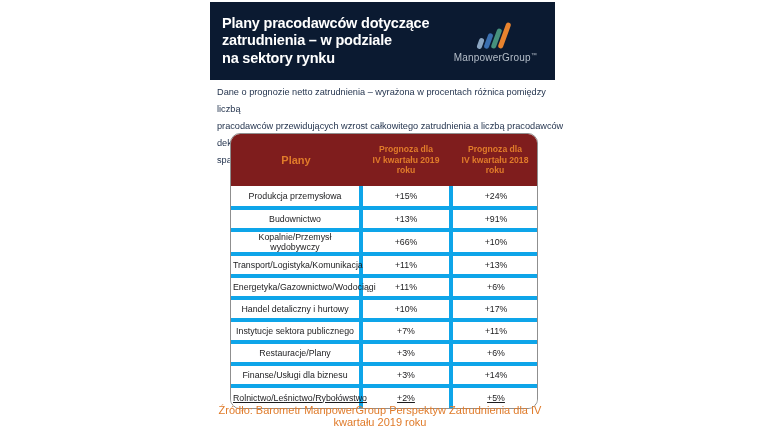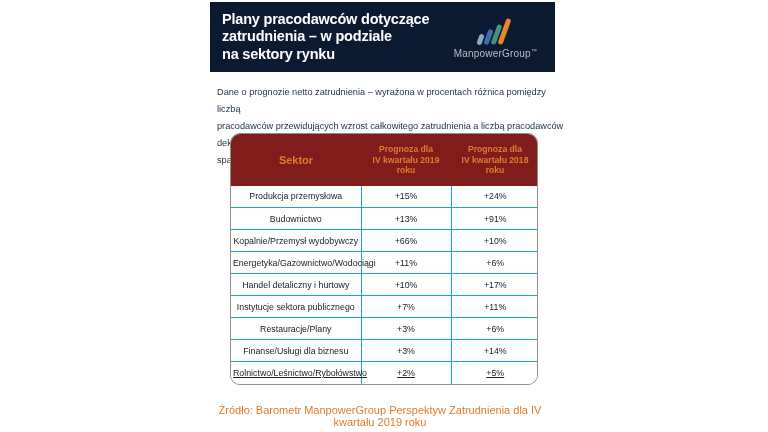--- a/index.html
+++ b/index.html
@@ -9,21 +9,21 @@
     position: relative;
     width: 768px; height: 432px;
     background: #ffffff;
     overflow: hidden;
   }
 
   
   .band {
     position: absolute;
     left: 210px; top: 2px;
-    width: 345px; height: 70px;
+    width: 345px; height: 78px;
     background: #0b1a31;
     display: flex;
     align-items: center;
     justify-content: space-between;
     padding: 0 10px 0 12px;
   }
   .band-title {
     color: #ffffff;
     font-weight: bold;
     font-size: 14.5px;
@@ -101,21 +101,21 @@
     border: none;
     padding: 10px 2px;
   }
   thead th.th-sector { font-size: 11px; }
   tbody td {
     height: 22px;
     text-align: center;
     vertical-align: middle;
     font-size: 8.8px;
     color: #1b1b1d;
-    border: 1px solid #0ea5e9;
+    border: 4px solid #0ea5e9;
     background: #ffffff;
     padding: 0 2px;
   }
   tbody tr:first-child td { border-top: none; }
   tbody tr:last-child td { border-bottom: none; text-decoration: underline; }
   tbody td:first-child { border-left: none; }
   tbody td:last-child { border-right: none; }
 
   
   .source {
@@ -154,21 +154,21 @@
 
   <div class="tablewrap">
     <table>
       <colgroup>
           <col class="c-sector">
           <col class="c-2019">
           <col class="c-2018">
         </colgroup>
       <thead>
         <tr>
-          <th class="th-sector">Sektor</th>
+          <th class="th-sector">Plany</th>
           <th>Prognoza dla
 IV kwartału 2019 roku</th>
           <th>Prognoza dla
 IV kwartału 2018 roku</th>
         </tr>
       </thead>
       <tbody id="table-body">
           <tr>
             <td>Produkcja przemysłowa</td>
             <td>+15%</td>
@@ -178,20 +178,25 @@
             <td>Budownictwo</td>
             <td>+13%</td>
             <td>+91%</td>
           </tr>
           <tr>
             <td>Kopalnie/Przemysł wydobywczy</td>
             <td>+66%</td>
             <td>+10%</td>
           </tr>
           <tr>
+            <td>Transport/Logistyka/Komunikacja</td>
+            <td>+11%</td>
+            <td>+13%</td>
+          </tr>
+          <tr>
             <td>Energetyka/Gazownictwo/Wodociągi</td>
             <td>+11%</td>
             <td>+6%</td>
           </tr>
           <tr>
             <td>Handel detaliczny i hurtowy</td>
             <td>+10%</td>
             <td>+17%</td>
           </tr>
           <tr>

